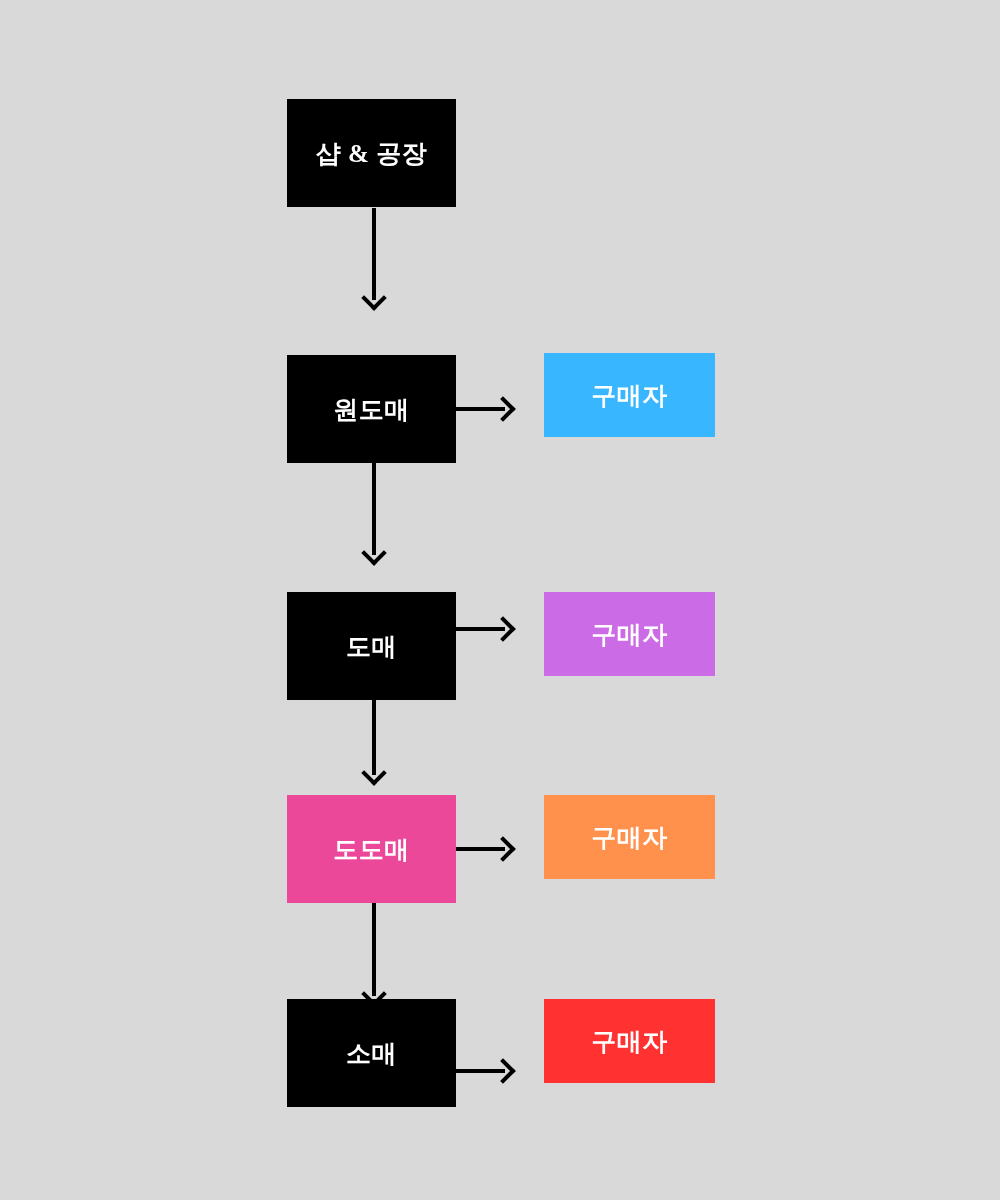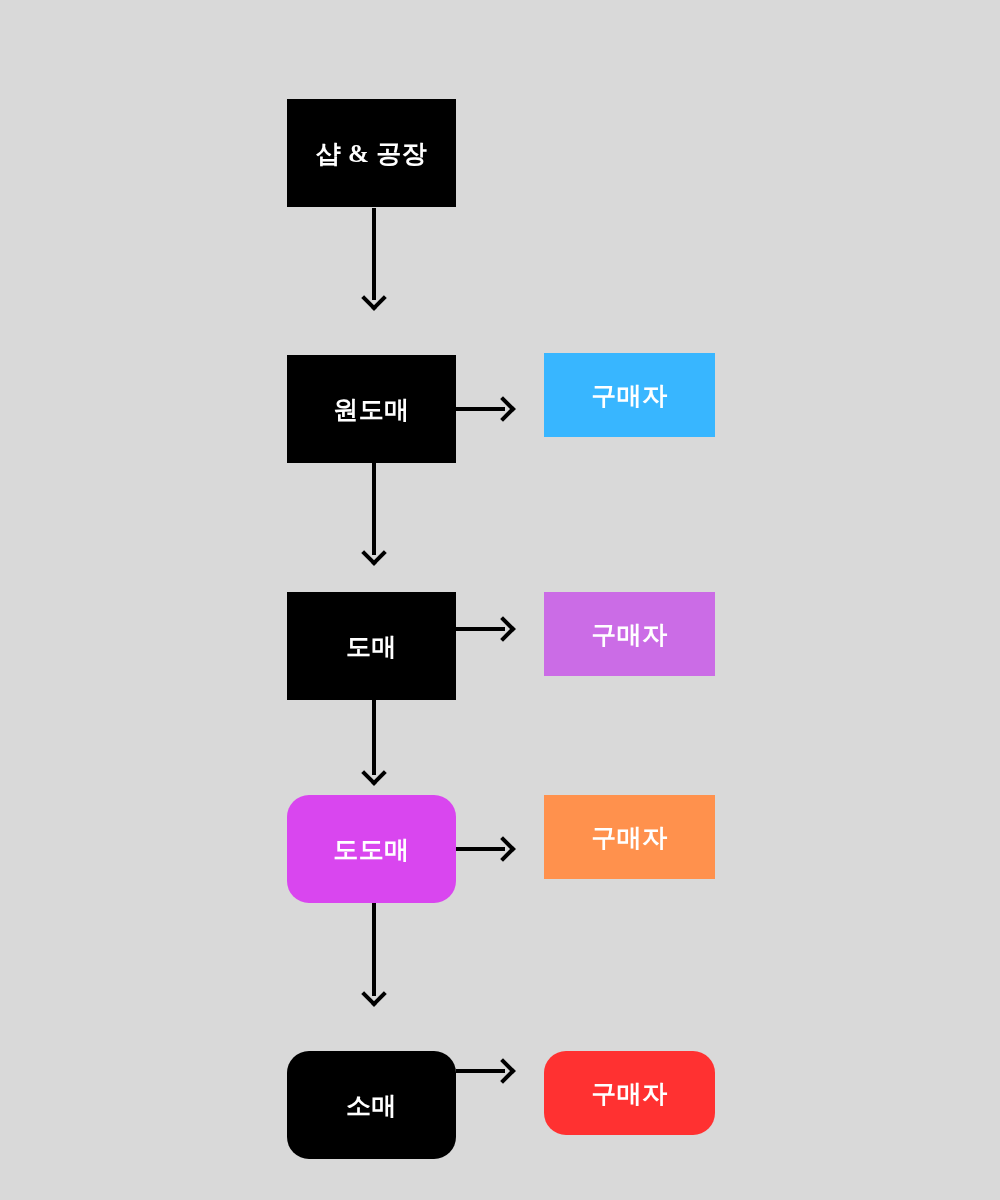--- a/index.html
+++ b/index.html
@@ -38,21 +38,21 @@
   .buyer-node {
     left: 544px;
     width: 171px;
     height: 84px;
   }
   
   .row-1 { top: 99px; }
   .row-2 { top: 355px; }
   .row-3 { top: 575px; margin-top: 17px; }
   .row-4 { top: 795px; }
-  .row-5 { top: 1051px; border-radius: 22px; }
+  .row-5 { top: 999px; }
   .buyer-node.row-2 { top: 353px; }
 
   
   .varrow {
     position: absolute;
     left: 360px;
     width: 28px;
   }
   .varrow .shaft {
     position: absolute;
@@ -114,21 +114,21 @@
 
   <div class="node chain-node row-1" style="background-color: rgb(0, 0, 0);">
     <span>샵 &amp; 공장</span>
   </div>
   <div class="node chain-node row-2" style="background-color: rgb(0, 0, 0);">
     <span>원도매</span>
   </div>
   <div class="node chain-node row-3" style="background-color: rgb(0, 0, 0);">
     <span>도매</span>
   </div>
-  <div class="node chain-node row-4" style="background-color: #d946ef; border-radius: 22px;">
+  <div class="node chain-node row-4" style="background-color: #ec4899;">
     <span>도도매</span>
   </div>
   <div class="node chain-node row-5" style="background-color: rgb(0, 0, 0);">
     <span>소매</span>
   </div>
 
   <div class="node buyer-node row-2" style="background-color: rgb(56, 182, 255);">
     <span>구매자</span>
   </div>
   <div class="node buyer-node row-3" style="background-color: rgb(203, 108, 230);">

